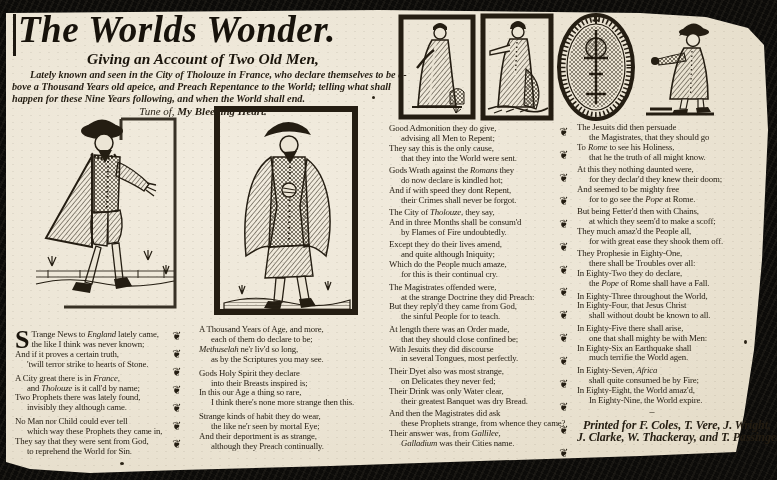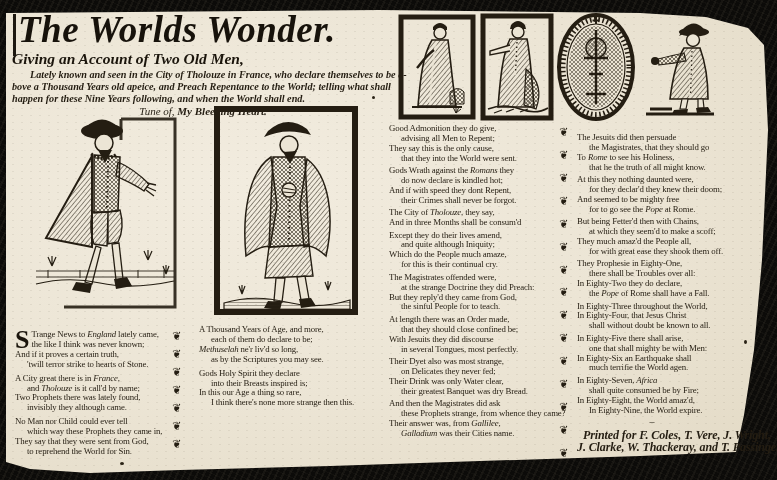--- a/index.html
+++ b/index.html
@@ -18,21 +18,21 @@
     background-size:9px 7px;
     clip-path:polygon(6px 13px,380px 10px,640px 13px,706px 17px,748px 28px,764px 45px,
       768px 130px,762px 260px,754px 350px,744px 415px,736px 452px,
       640px 456px,480px 461px,330px 466px,180px 470px,90px 473px,30px 469px,6px 462px);}
   .speck{position:absolute;background:#2a2316;border-radius:50%;}
 
   
   #header{position:absolute;left:12px;top:10px;width:382px;}
   .title{font-style:italic;font-weight:700;font-size:37px;line-height:39px;white-space:nowrap;
     letter-spacing:.5px;color:#17120b;padding-left:6px;font-family:Liberation Serif, serif;}
-  .subtitle{font-style:italic;font-weight:700;font-size:15.5px;line-height:16px;margin-top:2px;color:#1b150c;}
+  .subtitle{font-style:italic;font-weight:700;font-size:15.5px;line-height:16px;text-align:center;margin-top:2px;color:#1b150c;}
   .intro{margin-top:2px;}
   .hline{font-style:italic;font-weight:600;font-size:10.2px;line-height:11.8px;white-space:nowrap;color:#241d12;}
   .hline-0{padding-left:18px;}
   .tune{font-style:italic;font-size:11px;line-height:12px;text-align:center;margin-top:1px;}
   .tune i{font-weight:700;}
   .ink-mark{position:absolute;background:#1d1810;}
 
   
   .wc{position:absolute;}
   .wc svg{display:block;}
@@ -215,37 +215,44 @@
         <div class="vline ind">each of them do declare to be;</div>
         <div class="vline"><i>Methuselah</i> ne'r liv'd so long,</div>
         <div class="vline ind">as by the Scriptures you may see.</div>
       </div>
       <div class="stanza">
         <div class="vline">Gods Holy Spirit they declare</div>
         <div class="vline ind">into their Breasts inspired is;</div>
         <div class="vline">In this our Age a thing so rare,</div>
         <div class="vline ind">I think there's none more strange then this.</div>
       </div>
+      <div class="stanza">
+        <div class="vline">Strange kinds of habit they do wear,</div>
+        <div class="vline ind">the like ne'r seen by mortal Eye;</div>
+        <div class="vline">And their deportment is as strange,</div>
+        <div class="vline ind">although they Preach continually.</div>
+      </div>
     </div>
   <div class="vcol c34" id="col3" style="left:389px;top:124px;width:168px;">
       <div class="stanza">
         <div class="vline">Good Admonition they do give,</div>
         <div class="vline ind">advising all Men to Repent;</div>
         <div class="vline">They say this is the only cause,</div>
         <div class="vline ind">that they into the World were sent.</div>
       </div>
       <div class="stanza">
         <div class="vline">Gods Wrath against the <i>Romans</i> they</div>
         <div class="vline ind">do now declare is kindled hot;</div>
         <div class="vline">And if with speed they dont Repent,</div>
         <div class="vline ind">their Crimes shall never be forgot.</div>
       </div>
       <div class="stanza">
         <div class="vline">The City of <i>Tholouze</i>, they say,</div>
         <div class="vline">And in three Months shall be consum'd</div>
+        <div class="vline ind">by Flames of Fire undoubtedly.</div>
       </div>
       <div class="stanza">
         <div class="vline">Except they do their lives amend,</div>
         <div class="vline ind">and quite although Iniquity;</div>
         <div class="vline">Which do the People much amaze,</div>
         <div class="vline ind">for this is their continual cry.</div>
       </div>
       <div class="stanza">
         <div class="vline">The Magistrates offended were,</div>
         <div class="vline ind">at the strange Doctrine they did Preach:</div>
@@ -264,21 +271,21 @@
         <div class="vline">Their Drink was only Water clear,</div>
         <div class="vline ind">their greatest Banquet was dry Bread.</div>
       </div>
       <div class="stanza">
         <div class="vline">And then the Magistrates did ask</div>
         <div class="vline ind">these Prophets strange, from whence they came?</div>
         <div class="vline">Their answer was, from <i>Gallilee</i>,</div>
         <div class="vline ind"><i>Galladium</i> was their Cities name.</div>
       </div>
     </div>
-  <div class="vcol c34" id="col4" style="left:577px;top:133px;width:192px;">
+  <div class="vcol c34" id="col4" style="left:577px;top:123px;width:192px;">
   <div class="stanza">
         <div class="vline">The Jesuits did then persuade</div>
         <div class="vline ind">the Magistrates, that they should go</div>
         <div class="vline">To <i>Rome</i> to see his Holiness,</div>
         <div class="vline ind">that he the truth of all might know.</div>
       </div>
       <div class="stanza">
         <div class="vline">At this they nothing daunted were,</div>
         <div class="vline ind">for they declar'd they knew their doom;</div>
         <div class="vline">And seemed to be mighty free</div>

